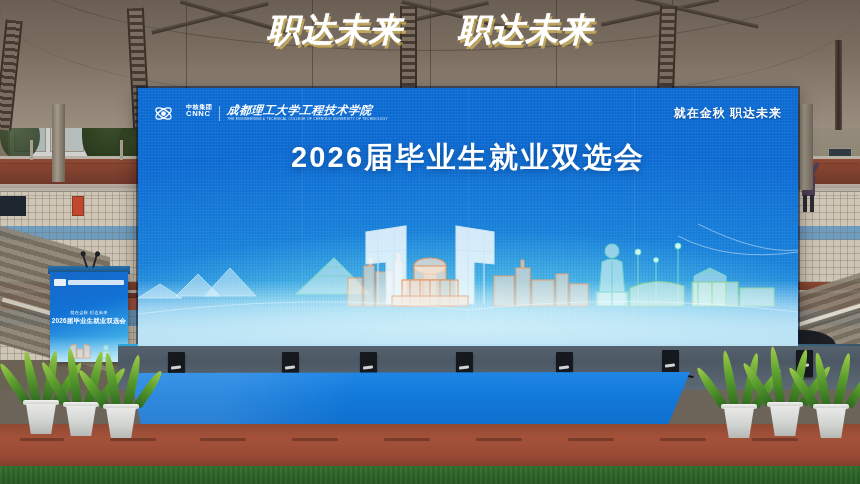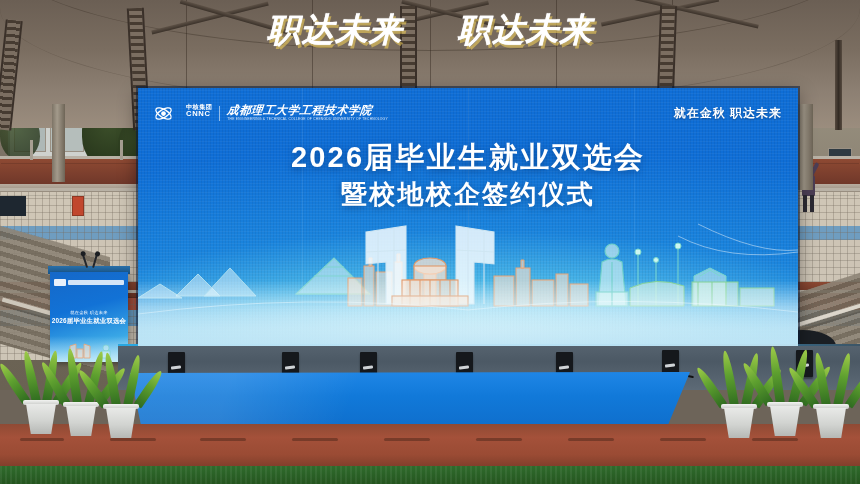--- a/index.html
+++ b/index.html
@@ -287,21 +287,20 @@
         <div class="uni">
           <span class="uni-cn">成都理工大学工程技术学院</span>
           <span class="uni-en">THE ENGINEERING &amp; TECHNICAL COLLEGE OF CHENGDU UNIVERSITY OF TECHNOLOGY</span>
         </div>
       </div>
       <div class="slogan-top">就在金秋 职达未来</div>
     </div>
 
     <div class="title-wrap">
       <div class="t1">2026届毕业生就业双选会</div>
-      <div class="t2">暨校地校企签约仪式</div>
     </div>
 
     <div class="city">
       <svg viewBox="0 0 660 110" width="660" height="110" preserveAspectRatio="none">
 
         <g stroke="#a8dcef" fill="#e6f7fd" fill-opacity=".5" stroke-width="1">
           <polygon points="38,78 60,56 82,78"></polygon>
           <polygon points="66,78 92,50 118,78"></polygon>
           <polygon points="0,80 22,66 44,80"></polygon>
         </g>

